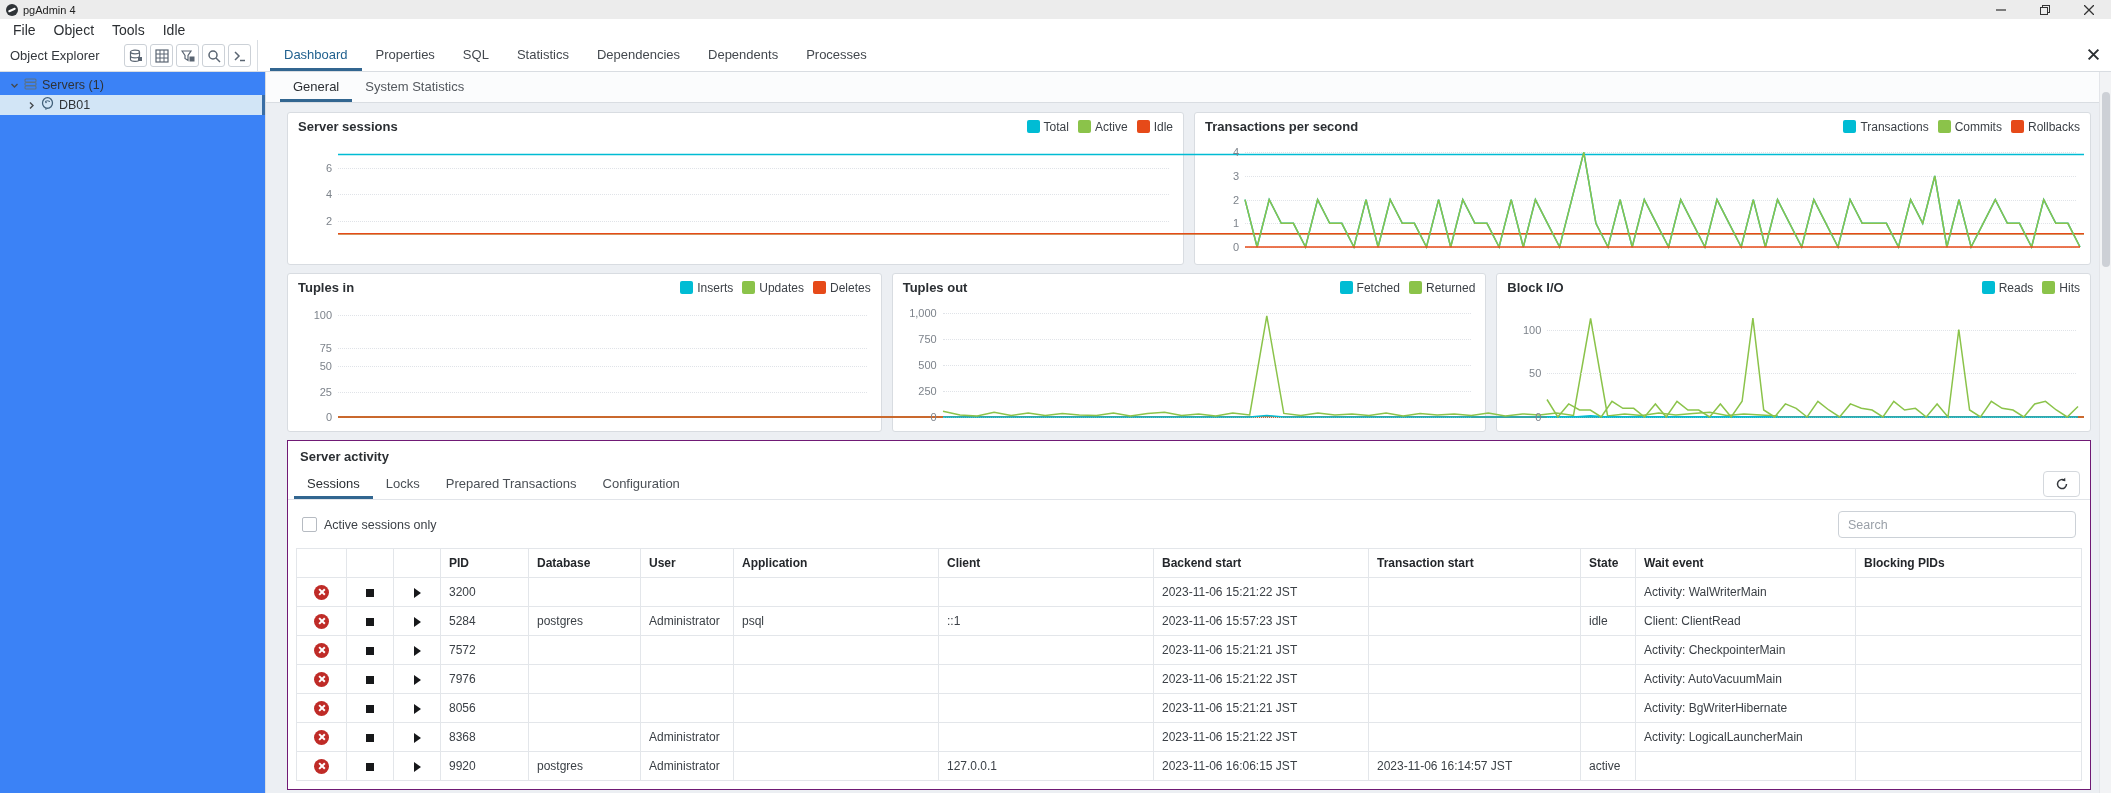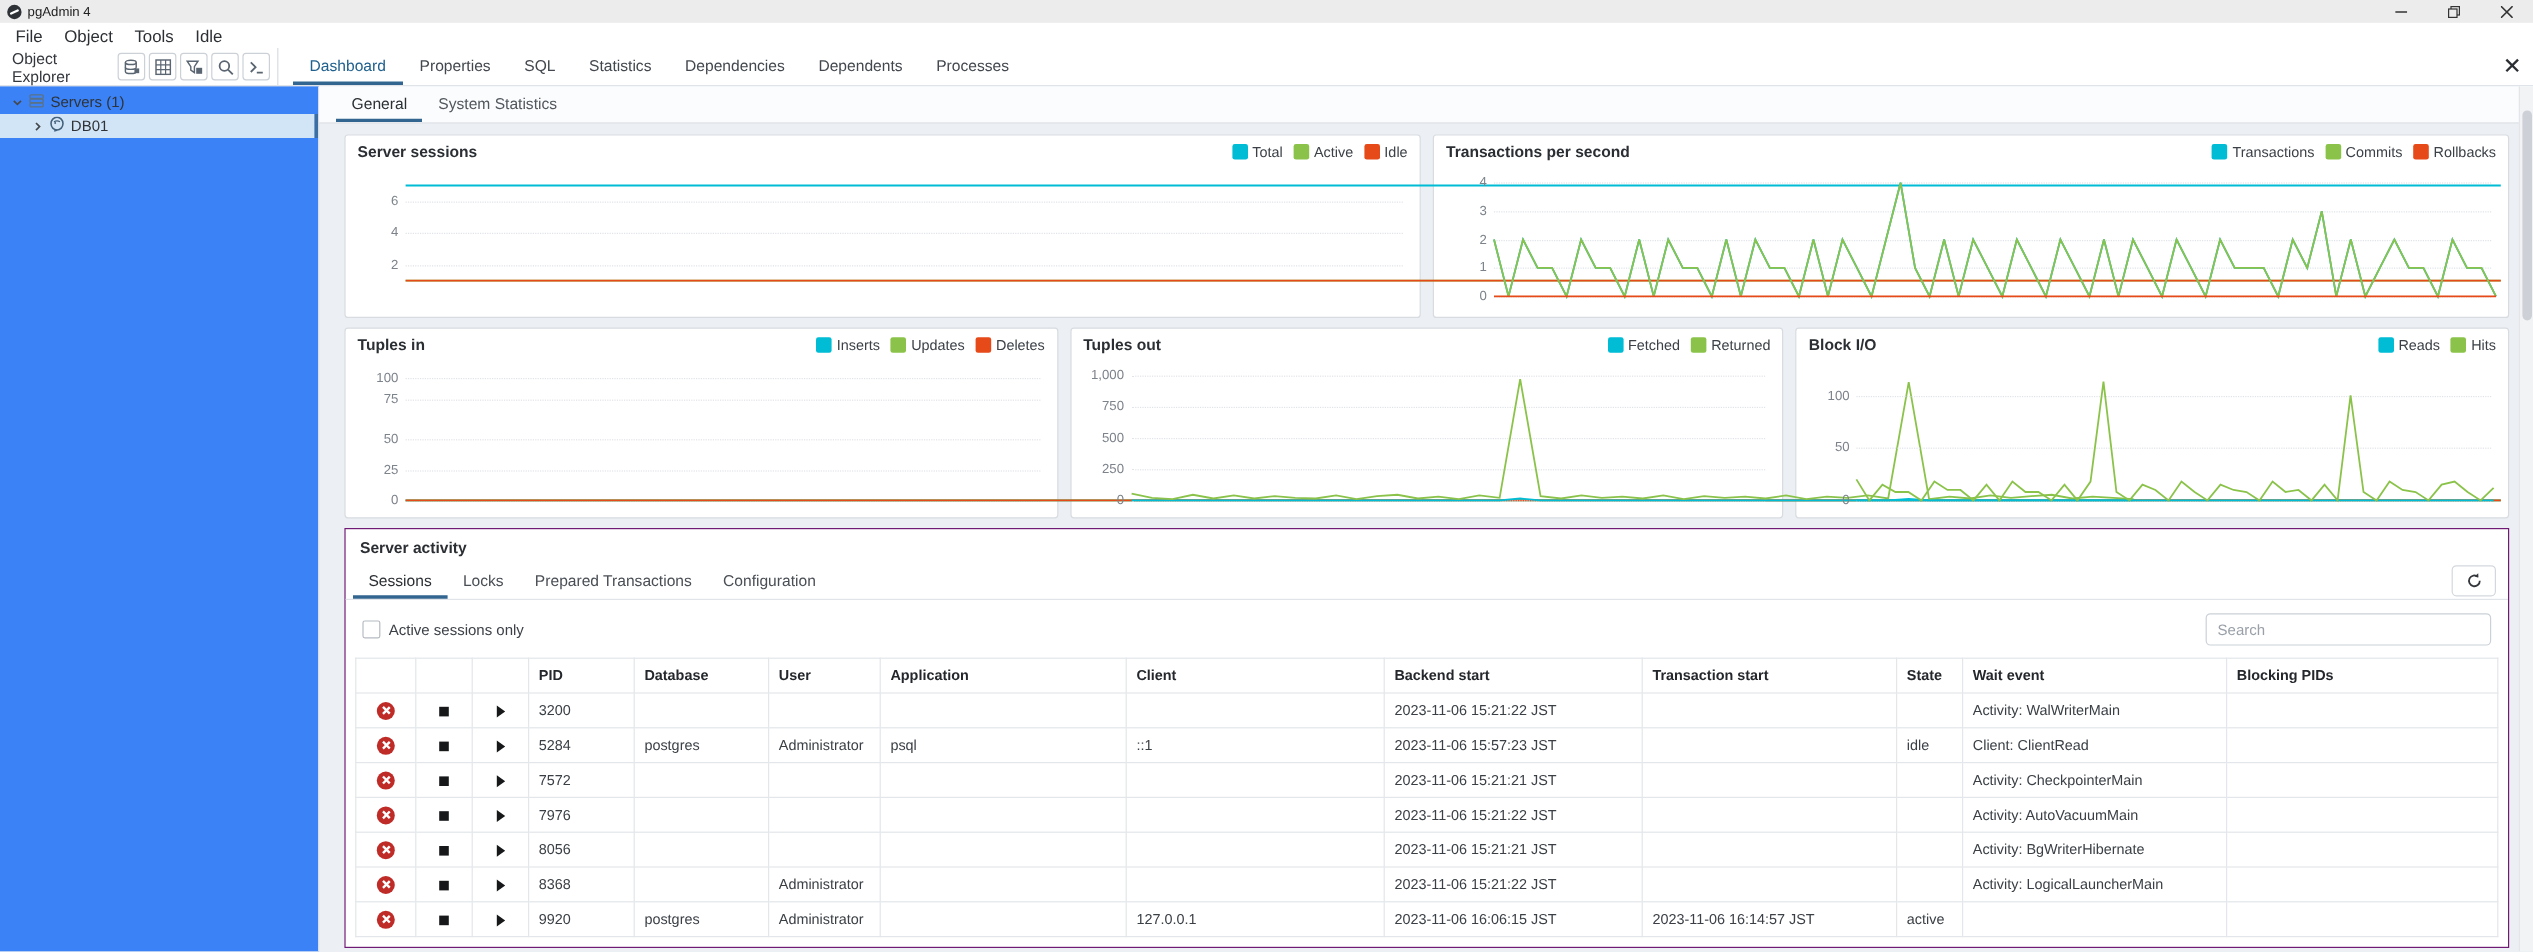--- a/index.html
+++ b/index.html
@@ -13,21 +13,21 @@
   .winbtns { margin-left:auto; display:flex; height:100%; }
   .winbtn { width:44px; display:flex; align-items:center; justify-content:center; color:#333; }
   .winbtn svg { display:block; }
 
   
   .menubar { height:21px; background:#fff; display:flex; align-items:center; padding-left:4px; font-size:14px; }
   .menu-item { padding:2px 9px; color:#2c2f33; cursor:default; }
 
   
   .toprow { height:32px; display:flex; background:#fff; border-bottom:1px solid #d9dde2; }
-  .oe-header { width:232px; display:flex; align-items:center; padding:0 6px 0 10px; border-right:1px solid #d9dde2; font-size:13px; color:#33373c;justify-content:space-between; }
+  .oe-header { width:258px; display:flex; align-items:center; padding:0 6px 0 10px; border-right:1px solid #d9dde2; font-size:13px; color:#33373c;justify-content:space-between; }
   .oe-tools { margin-left:auto; display:flex; gap:3px; }
   .tool-btn { width:23px; height:23px; border:1px solid #ccd1d7; border-radius:3px; background:#fff; display:flex; align-items:center; justify-content:center; }
   .tool-btn svg { display:block; }
   .tabbar { flex:1; display:flex; align-items:stretch; padding-left:12px; position:relative; }
   .tab { padding:0 14px; line-height:30px; font-size:13px; color:#43484e; cursor:default; }
   .tab.active { color:#21618f; box-shadow:inset 0 -3px 0 #326690; }
   .tab-close { position:absolute; right:10px; top:8px; width:14px; height:14px; }
   .tab-close svg { display:block; }
 
   
@@ -312,21 +312,21 @@
             <div class="chart-body">
               <div class="gridline" style="top: 112px;">
                 <span class="tick">0</span>
               </div>
               <div class="gridline" style="top: 86.5455px;">
                 <span class="tick">25</span>
               </div>
               <div class="gridline" style="top: 61.0909px;">
                 <span class="tick">50</span>
               </div>
-              <div class="gridline" style="top: 28px;">
+              <div class="gridline" style="top: 43px;">
                 <span class="tick">75</span>
               </div>
               <div class="gridline" style="top: 10.1818px;">
                 <span class="tick">100</span>
               </div>
               <svg class="chart-svg" width="1746" height="112">
                 <polyline points="0.0,112.0 1746.0,112.0" fill="none" stroke="#00BCD4" stroke-width="1.5"></polyline>
                 <polyline points="0.0,112.0 1746.0,112.0" fill="none" stroke="#8BC34A" stroke-width="1.5"></polyline>
                 <polyline points="0.0,112.0 1746.0,112.0" fill="none" stroke="#E64A19" stroke-width="1.5"></polyline>
               </svg>

